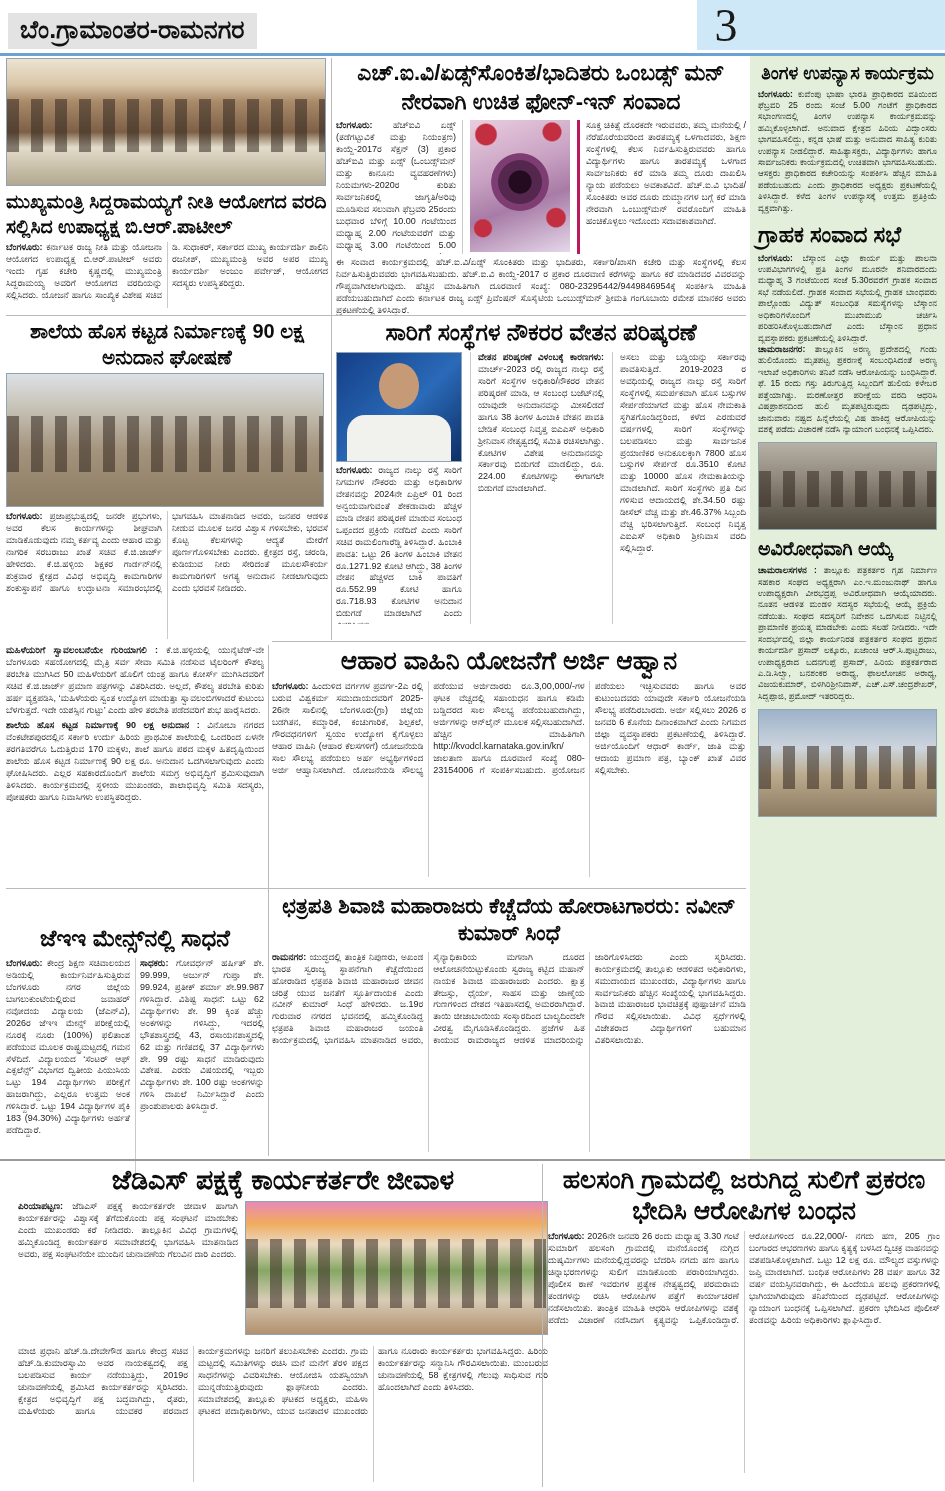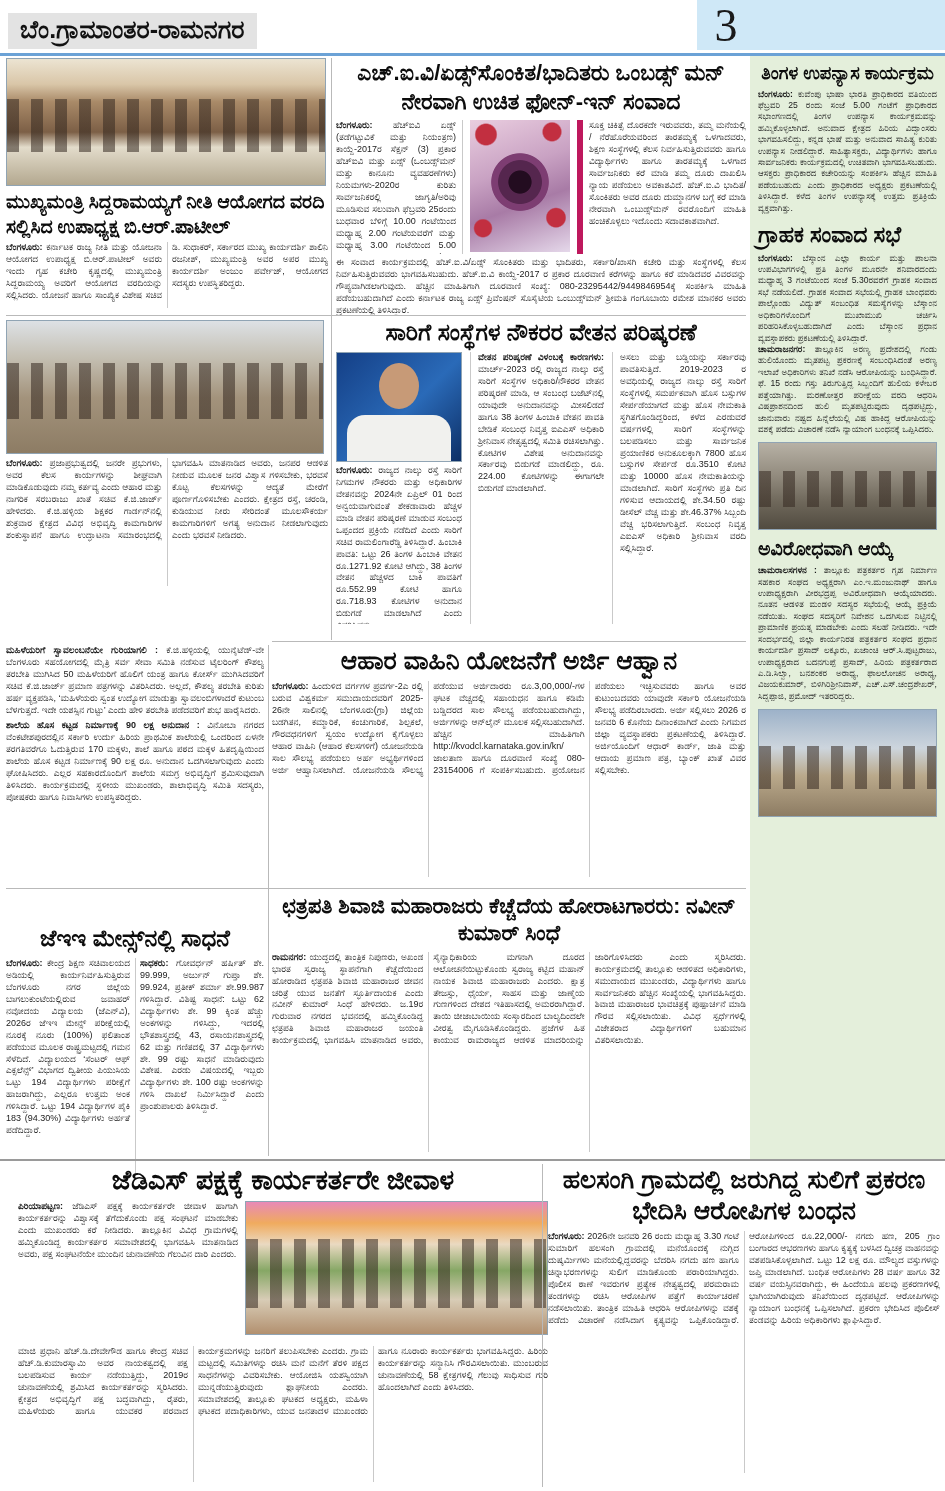--- a/index.html
+++ b/index.html
@@ -63,47 +63,48 @@
     <div class="region-box">ಬೆಂ.ಗ್ರಾಮಾಂತರ-ರಾಮನಗರ</div>
     <div class="logo-area">
       <div class="page-num">3</div>
     </div>
   </div>
 
   <div class="art" style="left:6px;top:58px;width:322px;height:257px;">
     <div class="photo photo-meeting" style="width:320px;height:128px;">
       <div class="figures"></div>
     </div>
-    <h2 class="hl" style="font-size:19px;line-height:1.3;margin:4px 0 3px;text-align:left;font-family:Liberation Serif, serif;">ಮುಖ್ಯಮಂತ್ರಿ ಸಿದ್ದರಾಮಯ್ಯಗೆ ನೀತಿ ಆಯೋಗದ ವರದಿ ಸಲ್ಲಿಸಿದ ಉಪಾಧ್ಯಕ್ಷ ಬಿ.ಆರ್.ಪಾಟೀಲ್</h2>
+    <h2 class="hl" style="font-size:19px;line-height:1.3;margin:4px 0 3px;text-align:left;">ಮುಖ್ಯಮಂತ್ರಿ ಸಿದ್ದರಾಮಯ್ಯಗೆ ನೀತಿ ಆಯೋಗದ ವರದಿ ಸಲ್ಲಿಸಿದ ಉಪಾಧ್ಯಕ್ಷ ಬಿ.ಆರ್.ಪಾಟೀಲ್</h2>
     <div class="body-text cols2" style="height:66px;">
       <p><b class="dl">ಬೆಂಗಳೂರು:</b>
       <span>ಕರ್ನಾಟಕ ರಾಜ್ಯ ನೀತಿ ಮತ್ತು ಯೋಜನಾ ಆಯೋಗದ ಉಪಾಧ್ಯಕ್ಷ ಬಿ.ಆರ್.ಪಾಟೀಲ್ ಅವರು ಇಂದು ಗೃಹ ಕಚೇರಿ ಕೃಷ್ಣದಲ್ಲಿ ಮುಖ್ಯಮಂತ್ರಿ ಸಿದ್ದರಾಮಯ್ಯ ಅವರಿಗೆ ಆಯೋಗದ ವರದಿಯನ್ನು ಸಲ್ಲಿಸಿದರು. ಯೋಜನೆ ಹಾಗೂ ಸಾಂಖ್ಯಿಕ ವಿಶೇಷ ಸಚಿವ ಡಿ. ಸುಧಾಕರ್, ಸರ್ಕಾರದ ಮುಖ್ಯ ಕಾರ್ಯದರ್ಶಿ ಶಾಲಿನಿ ರಜನೀಶ್, ಮುಖ್ಯಮಂತ್ರಿ ಅವರ ಅಪರ ಮುಖ್ಯ ಕಾರ್ಯದರ್ಶಿ ಅಂಜುಂ ಪರ್ವೇಜ್, ಆಯೋಗದ ಸದಸ್ಯರು ಉಪಸ್ಥಿತರಿದ್ದರು.</span></p>
     </div>
   </div>
 
   <div class="art" style="left:336px;top:58px;width:410px;height:257px;">
     <h1 class="hl" style="font-size:22px;line-height:1.32;margin:0 0 4px;">ಎಚ್.ಐ.ವಿ/ಏಡ್ಸ್‌ಸೊಂಕಿತ/ಭಾದಿತರು ಒಂಬಡ್ಸ್‌ ಮನ್ ನೇರವಾಗಿ ಉಚಿತ ಫೋನ್-ಇನ್ ಸಂವಾದ</h1>
     <div style="display:flex;gap:7px;height:134px;">
       <div class="body-text" style="width:120px;height:134px;border-right:1px solid #c9c9c9;padding-right:6px;">
         <p><b class="dl">ಬೆಂಗಳೂರು:</b>
         <span>ಹೆಚ್‌ಐವಿ ಏಡ್ಸ್ (ತಡೆಗಟ್ಟುವಿಕೆ ಮತ್ತು ನಿಯಂತ್ರಣ) ಕಾಯ್ದೆ-2017ರ ಸೆಕ್ಷನ್ (3) ಪ್ರಕಾರ ಹೆಚ್‌ಐವಿ ಮತ್ತು ಏಡ್ಸ್ (ಒಂಬಡ್ಸ್‌ಮನ್ ಮತ್ತು ಕಾನೂನು ವ್ಯವಹರಣೆಗಳು) ನಿಯಮಗಳು-2020ರ ಕುರಿತು ಸಾರ್ವಜನಿಕರಲ್ಲಿ ಜಾಗೃತಿ/ಅರಿವು ಮೂಡಿಸುವ ಸಲುವಾಗಿ ಫೆಬ್ರವರಿ 25ರಂದು ಬುಧವಾರ ಬೆಳಿಗ್ಗೆ 10.00 ಗಂಟೆಯಿಂದ ಮಧ್ಯಾಹ್ನ 2.00 ಗಂಟೆಯವರೆಗೆ ಮತ್ತು ಮಧ್ಯಾಹ್ನ 3.00 ಗಂಟೆಯಿಂದ 5.00 ಗಂಟೆಯವರೆಗೆ ಹೆಚ್.ಐ.ವಿ/ಏಡ್ಸ್ ಸೊಂಕಿತ/ಭಾದಿತರು ಒಂಬಡ್ಸ್ ಮನ್ ಅವರೊಂದಿಗೆ ನೇರವಾಗಿ ಉಚಿತ ಫೋನ್-ಇನ್ ಸಂವಾದ ಹಮ್ಮಿಕೊಳ್ಳಲಾಗಿದೆ.</span></p>
       </div>
       <div style="width:100px;">
         <div class="photo photo-virus" style="width:100px;height:132px;"></div>
       </div>
-      <div class="body-text" style="flex:1;height:134px;border-left:6px solid #be185d;padding-left:6px;">
+      <div class="body-text" style="flex:1;height:134px;border-left:3px solid #be185d;padding-left:6px;">
         <p>ಸೂಕ್ತ ಚಿಕಿತ್ಸೆ ದೊರಕದೇ ಇರುವವರು, ತಮ್ಮ ಮನೆಯಲ್ಲಿ / ನೆರೆಹೊರೆಯವರಿಂದ ತಾರತಮ್ಯಕ್ಕೆ ಒಳಗಾದವರು, ಶಿಕ್ಷಣ ಸಂಸ್ಥೆಗಳಲ್ಲಿ ಕೆಲಸ ನಿರ್ವಹಿಸುತ್ತಿರುವವರು ಹಾಗೂ ವಿದ್ಯಾರ್ಥಿಗಳು ಹಾಗೂ ತಾರತಮ್ಯಕ್ಕೆ ಒಳಗಾದ ಸಾರ್ವಜನಿಕರು ಕರೆ ಮಾಡಿ ತಮ್ಮ ದೂರು ದಾಖಲಿಸಿ ನ್ಯಾಯ ಪಡೆಯಲು ಅವಕಾಶವಿದೆ. ಹೆಚ್.ಐ.ವಿ ಭಾದಿತ/ಸೊಂಕಿತರು ಅವರ ದೂರು ದುಮ್ಮಾನಗಳ ಬಗ್ಗೆ ಕರೆ ಮಾಡಿ ನೇರವಾಗಿ ಒಂಬುಡ್ಸ್‌ಮನ್ ರವರೊಂದಿಗೆ ಮಾಹಿತಿ ಹಂಚಿಕೊಳ್ಳಲು ಇದೊಂದು ಸದಾವಕಾಶವಾಗಿದೆ.</p>
       </div>
     </div>
     <div class="body-text" style="height:58px;margin-top:3px;">
       <p>ಈ ಸಂವಾದ ಕಾರ್ಯಕ್ರಮದಲ್ಲಿ ಹೆಚ್.ಐ.ವಿ/ಏಡ್ಸ್ ಸೊಂಕಿತರು ಮತ್ತು ಭಾದಿತರು, ಸರ್ಕಾರಿ/ಖಾಸಗಿ ಕಚೇರಿ ಮತ್ತು ಸಂಸ್ಥೆಗಳಲ್ಲಿ ಕೆಲಸ ನಿರ್ವಹಿಸುತ್ತಿರುವವರು ಭಾಗವಹಿಸಬಹುದು. ಹೆಚ್.ಐ.ವಿ ಕಾಯ್ದೆ-2017 ರ ಪ್ರಕಾರ ದೂರವಾಣಿ ಕರೆಗಳನ್ನು ಹಾಗೂ ಕರೆ ಮಾಡಿದವರ ವಿವರವನ್ನು ಗೌಪ್ಯವಾಗಿಡಲಾಗುವುದು. ಹೆಚ್ಚಿನ ಮಾಹಿತಿಗಾಗಿ ದೂರವಾಣಿ ಸಂಖ್ಯೆ: 080-23295442/9449846954ಕ್ಕೆ ಸಂಪರ್ಕಿಸಿ ಮಾಹಿತಿ ಪಡೆಯಬಹುದಾಗಿದೆ ಎಂದು ಕರ್ನಾಟಕ ರಾಜ್ಯ ಏಡ್ಸ್ ಪ್ರಿವೆಂಷನ್ ಸೊಸೈಟಿಯ ಒಂಬುಡ್ಸ್‌ಮನ್ ಶ್ರೀಮತಿ ಗಂಗೂಬಾಯಿ ರಮೇಶ ಮಾನಕರ ಅವರು ಪ್ರಕಟಣೆಯಲ್ಲಿ ತಿಳಿಸಿದ್ದಾರೆ.</p>
     </div>
   </div>
 
   <div class="art" style="left:6px;top:318px;width:322px;height:322px;">
+    <h1 class="hl" style="font-size:20px;line-height:1.3;margin:0 0 3px;">ಶಾಲೆಯ ಹೊಸ ಕಟ್ಟಡ ನಿರ್ಮಾಣಕ್ಕೆ 90 ಲಕ್ಷ ಅನುದಾನ ಘೋಷಣೆ</h1>
     <div class="photo photo-school" style="width:318px;height:134px;margin:2px 0 4px;">
       <div class="figures"></div>
     </div>
     <div class="body-text cols2" style="height:128px;">
       <p><b class="dl">ಬೆಂಗಳೂರು:</b>
       <span>ಪ್ರಜಾಪ್ರಭುತ್ವದಲ್ಲಿ ಜನರೇ ಪ್ರಭುಗಳು, ಅವರ ಕೆಲಸ ಕಾರ್ಯಗಳನ್ನು ಶೀಘ್ರವಾಗಿ ಮಾಡಿಕೊಡುವುದು ನಮ್ಮ ಕರ್ತವ್ಯ ಎಂದು ಆಹಾರ ಮತ್ತು ನಾಗರಿಕ ಸರಬರಾಜು ಖಾತೆ ಸಚಿವ ಕೆ.ಜಿ.ಜಾರ್ಜ್ ಹೇಳಿದರು. ಕೆ.ಜಿ.ಹಳ್ಳಿಯ ಶಿಕ್ಷಕರ ಗಾರ್ಡನ್‌ನಲ್ಲಿ ಶುಕ್ರವಾರ ಕ್ಷೇತ್ರದ ವಿವಿಧ ಅಭಿವೃದ್ಧಿ ಕಾಮಗಾರಿಗಳ ಶಂಕುಸ್ಥಾಪನೆ ಹಾಗೂ ಉದ್ಘಾಟನಾ ಸಮಾರಂಭದಲ್ಲಿ ಭಾಗವಹಿಸಿ ಮಾತನಾಡಿದ ಅವರು, ಜನಪರ ಆಡಳಿತ ನೀಡುವ ಮೂಲಕ ಜನರ ವಿಶ್ವಾಸ ಗಳಿಸಬೇಕು, ಭರವಸೆ ಕೊಟ್ಟ ಕೆಲಸಗಳನ್ನು ಆದ್ಯತೆ ಮೇರೆಗೆ ಪೂರ್ಣಗೊಳಿಸಬೇಕು ಎಂದರು. ಕ್ಷೇತ್ರದ ರಸ್ತೆ, ಚರಂಡಿ, ಕುಡಿಯುವ ನೀರು ಸೇರಿದಂತೆ ಮೂಲಸೌಕರ್ಯ ಕಾಮಗಾರಿಗಳಿಗೆ ಅಗತ್ಯ ಅನುದಾನ ನೀಡಲಾಗುವುದು ಎಂದು ಭರವಸೆ ನೀಡಿದರು.</span></p>
     </div>
   </div>
 
   <div class="art body-text" style="left:6px;top:645px;width:258px;height:240px;">

